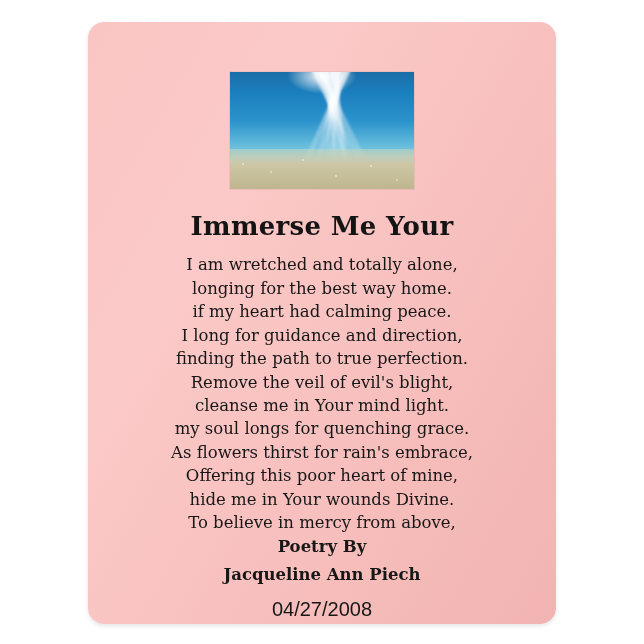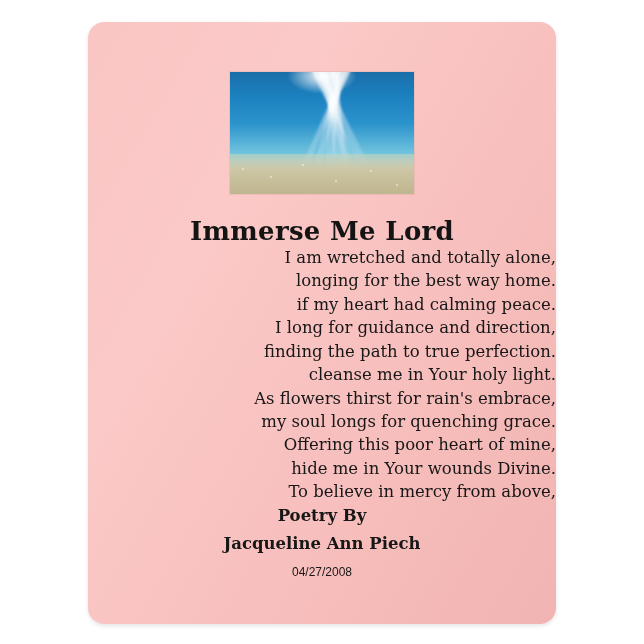--- a/index.html
+++ b/index.html
@@ -85,22 +85,22 @@
   .title {
     margin-top: 22px;
     font-family: "DejaVu Serif", serif;
     font-weight: bold;
     font-size: 26px;
     color: #141414;
     letter-spacing: 0.3px;
     text-align: center;
   }
   .poem {
-    margin-top: 0;
-    text-align: right;
+    margin-top: 12px;
+    text-align: center;
     font-family: "DejaVu Serif", serif;
     font-size: 16.5px;
     line-height: 1.42;
     color: #171717;
     width: 100%;
   }
   .poem .line {
     display: block;
     white-space: nowrap;
   }
@@ -117,21 +117,21 @@
   }
   .credit .author {
     display: block;
     margin-top: 4px;
   }
   .credit .date {
     display: block;
     margin-top: 6px;
     font-weight: normal;
     font-family: "Liberation Sans", sans-serif;
-    font-size: 12px;
+    font-size: 20px;
   }
 </style>
 </head>
 <body>
 
 <div class="stage">
   <div class="plaque">
     <div class="plaque-inner">
 
       <div class="photo">
@@ -145,31 +145,32 @@
         <div class="seabed">
           <div class="seabed-speck" style="left:12px; top:14px;"></div>
           <div class="seabed-speck" style="left:40px; top:22px;"></div>
           <div class="seabed-speck" style="left:72px; top:10px;"></div>
           <div class="seabed-speck" style="left:105px; top:26px;"></div>
           <div class="seabed-speck" style="left:140px; top:16px;"></div>
           <div class="seabed-speck" style="left:166px; top:30px;"></div>
         </div>
       </div>
 
-      <div class="title">Immerse Me Lord</div>
+      <div class="title">Immerse Me Your</div>
 
       <div class="poem">
         <span class="line">I am wretched and totally alone,</span>
         <span class="line">longing for the best way home.</span>
         <span class="line">if my heart had calming peace.</span>
         <span class="line">I long for guidance and direction,</span>
         <span class="line">finding the path to true perfection.</span>
-        <span class="line">cleanse me in Your holy light.</span>
+        <span class="line">Remove the veil of evil's blight,</span>
+        <span class="line">cleanse me in Your mind light.</span>
+        <span class="line">my soul longs for quenching grace.</span>
         <span class="line">As flowers thirst for rain's embrace,</span>
-        <span class="line">my soul longs for quenching grace.</span>
         <span class="line">Offering this poor heart of mine,</span>
         <span class="line">hide me in Your wounds Divine.</span>
         <span class="line">To believe in mercy from above,</span>
       </div>
 
       <div class="credit">
         <span class="by">Poetry By</span>
         <span class="author">Jacqueline Ann Piech</span>
         <span class="date">04/27/2008</span>
       </div>

